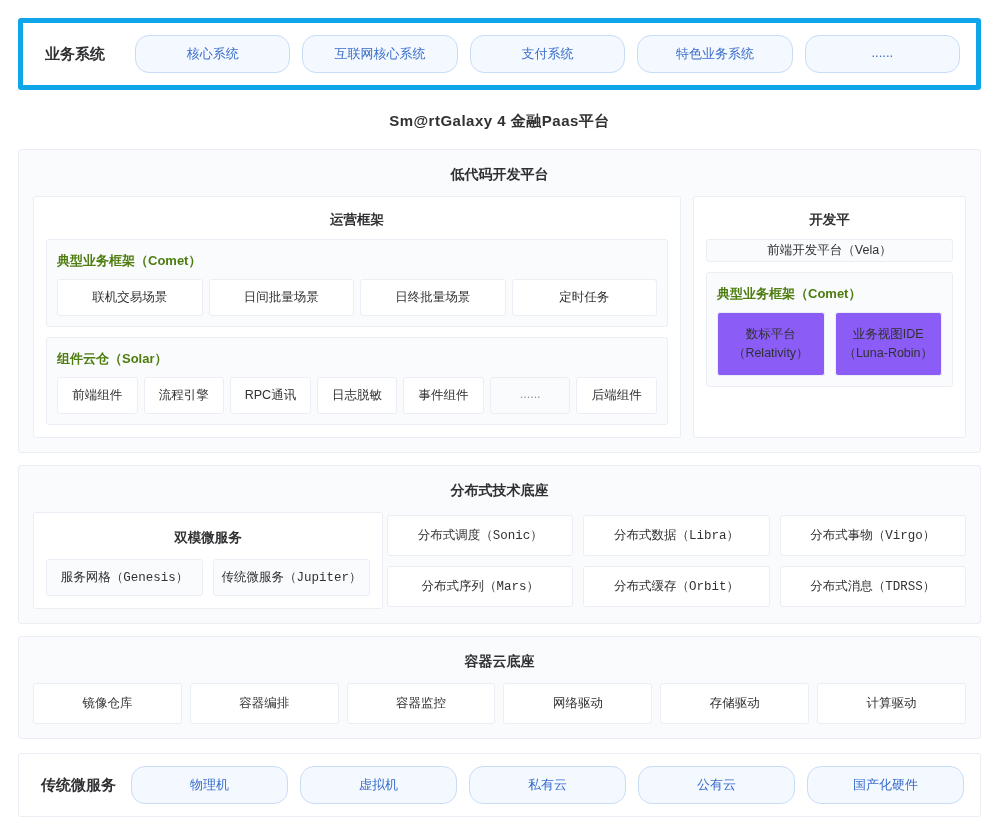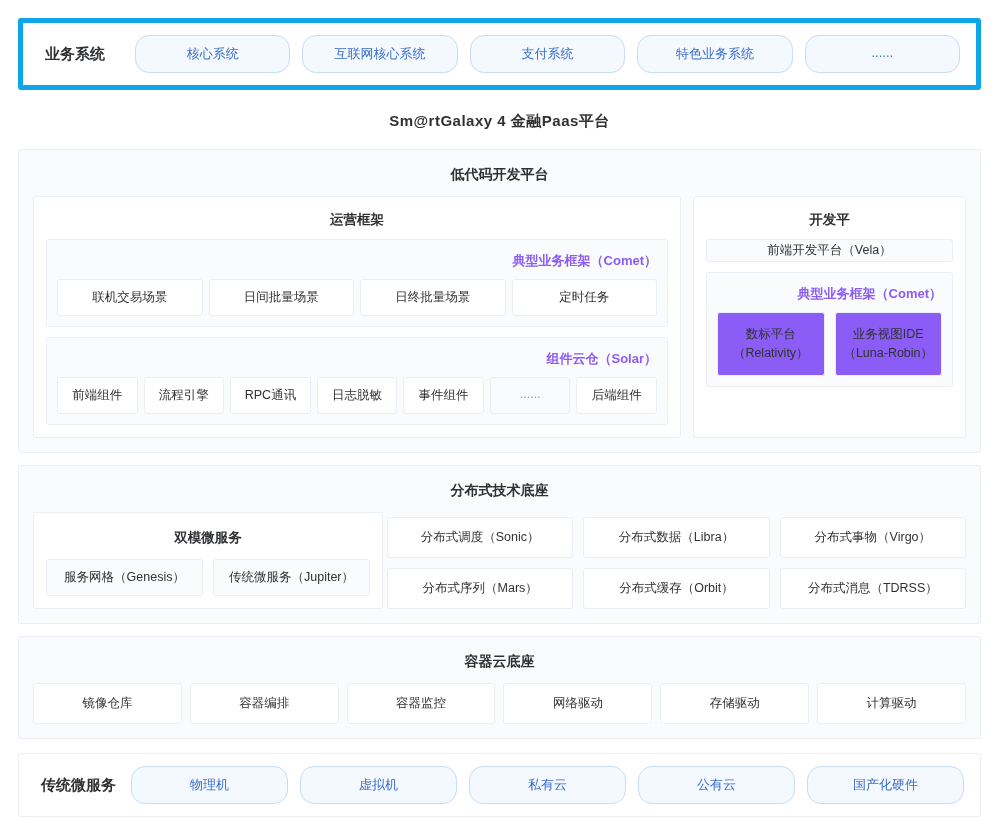--- a/index.html
+++ b/index.html
@@ -105,24 +105,24 @@
   .subcard {
     background: #fafbfd;
     border: 1px solid #ebeef5;
     border-radius: 3px;
     box-sizing: border-box;
     padding: 9px 10px 10px 10px;
     margin-bottom: 10px;
   }
   .subcard:last-child { margin-bottom: 0; }
   .subcard-title {
-    text-align: right;
+    text-align: left;
     font-size: 13px;
     font-weight: bold;
-    color: #8b5cf6;
+    color: #4d7c0f;
     margin: 3px 0 9px 0;
   }
 
   .chip-row {
     display: flex;
     gap: 0;
   }
   .chip {
     flex: 1;
     text-align: center;
@@ -174,21 +174,22 @@
     border-radius: 3px;
     padding: 12px 2px;
     box-sizing: border-box;
     line-height: 1.5;
   }
 
   
   .dist-cols {
     display: flex;
     gap: 4px;
-    align-items: flex-end;
+    align-items: center;
+    font-family: Liberation Mono, monospace;
   }
   .dist-left {
     flex: 0 0 350px;
     background: #ffffff;
     border: 1px solid #ebeef5;
     border-radius: 3px;
     box-sizing: border-box;
     padding: 10px 12px 12px 12px;
   }
   .dist-left-title {

